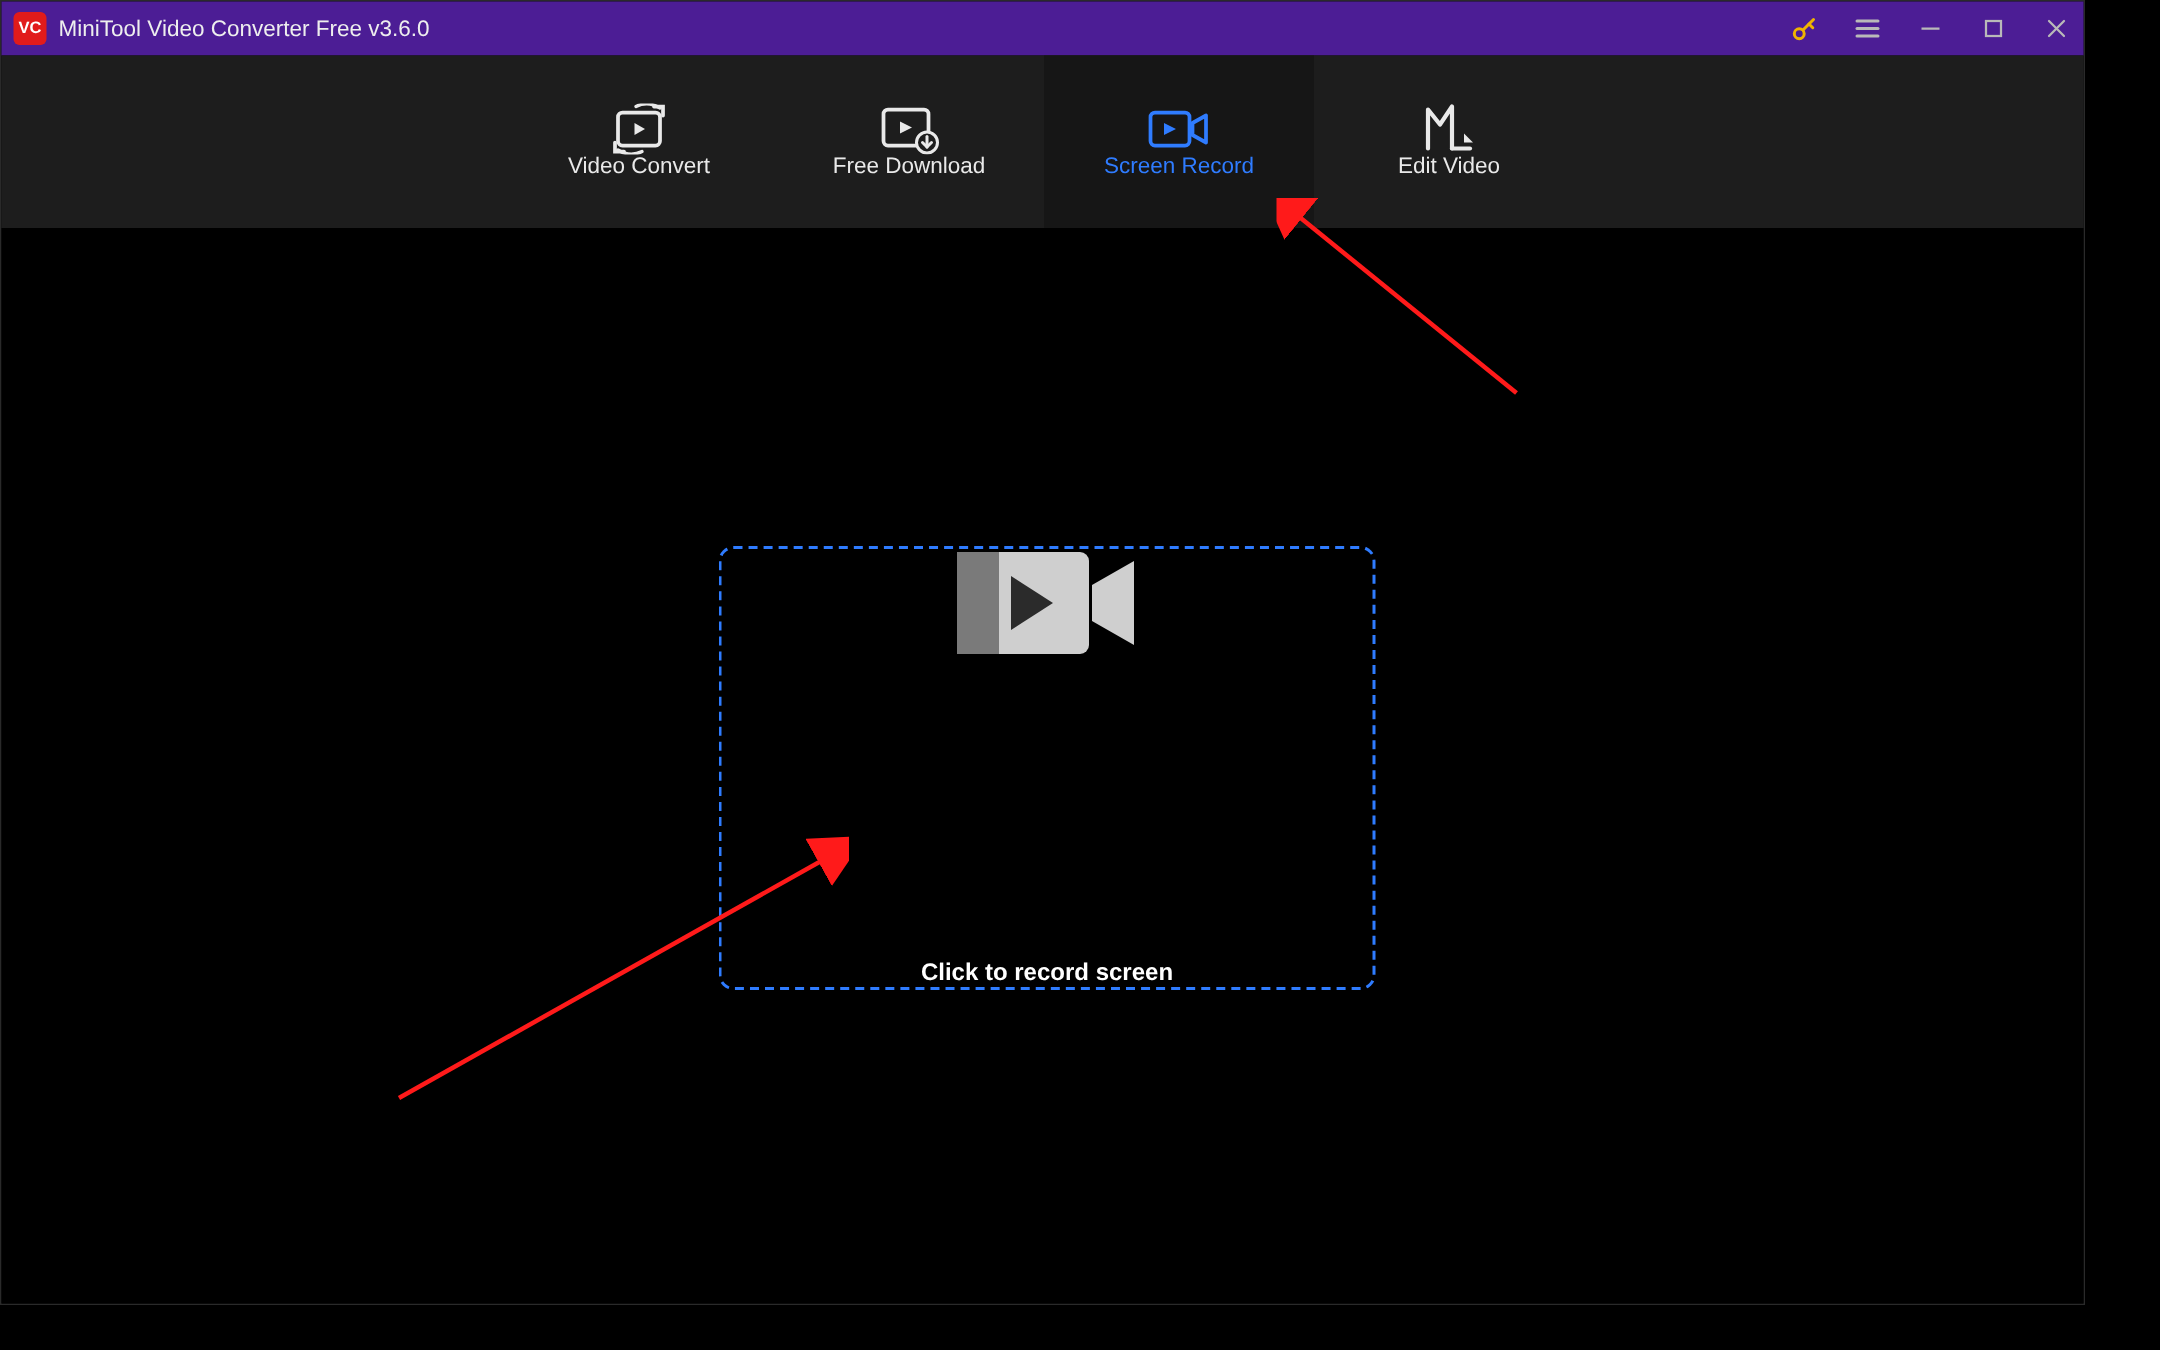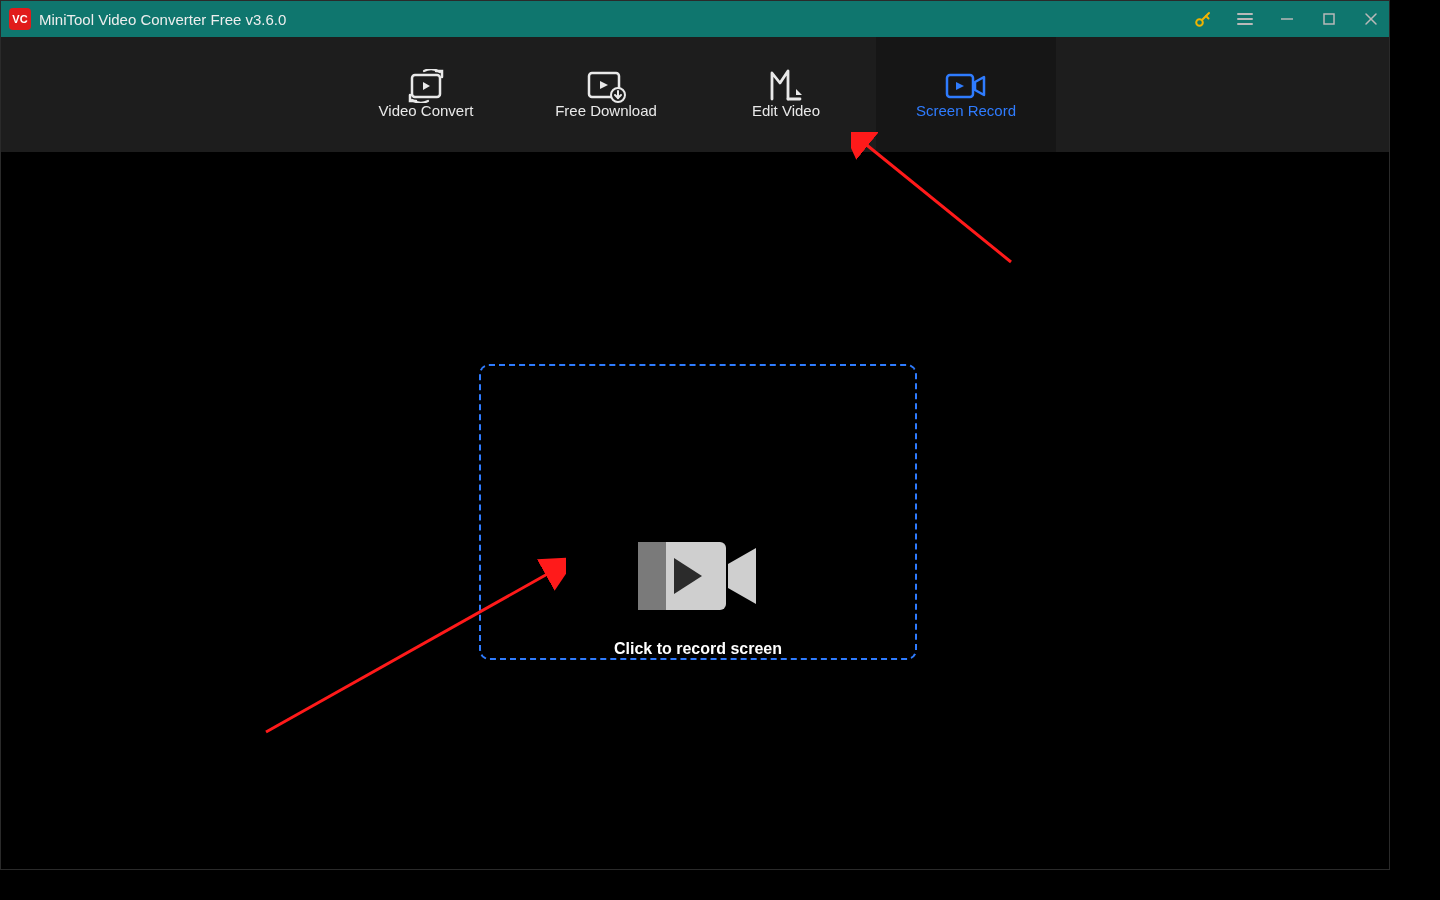--- a/index.html
+++ b/index.html
@@ -16,21 +16,21 @@
   .app {
     position: relative;
     width: 1388px;
     height: 868px;
     background: #000;
     border: 1px solid #2a2a2a;
   }
   
   .titlebar {
     height: 36px;
-    background: #0f766e;
+    background: #4c1d95;
     display: flex;
     align-items: center;
     justify-content: space-between;
     padding: 0 8px;
     text-align: right;
   }
   .title-left {
     display: flex;
     align-items: center;
     gap: 8px;
@@ -104,21 +104,21 @@
     position: absolute;
     left: 478px;
     top: 212px;
     width: 434px;
     height: 292px;
     border: 2px dashed #2f7cff;
     border-radius: 10px;
     display: flex;
     flex-direction: column;
     align-items: center;
-    justify-content: flex-end;
+    justify-content: space-between;
     gap: 28px;
   }
   .record-icon {
     width: 120px;
     height: 72px;
     position: relative;
   }
   .record-text {
     font-size: 16px;
     font-weight: 600;
@@ -207,40 +207,40 @@
           <circle cx="33" cy="26" r="7" fill="#1d1d1d" stroke="#e9e9e9" stroke-width="2"></circle>
           <g stroke="#e9e9e9" stroke-width="2" stroke-linecap="round">
             <line x1="33" y1="22" x2="33" y2="29"></line>
             <polyline points="30,26 33,29 36,26" fill="none"></polyline>
           </g>
         </svg>
       </div>
       <div class="tab-label">Free Download</div>
     </div>
 
+    <div class="tab active">
+      <div class="tab-icon">
+        <svg width="44" height="30" viewBox="0 0 44 30">
+          <rect x="3" y="4" width="26" height="22" rx="3" fill="none" stroke="#2f7cff" stroke-width="2.5"></rect>
+          <polygon points="12,11 12,19 20,15" fill="#2f7cff"></polygon>
+          <path d="M31 11 L40 6 L40 24 L31 19 Z" fill="none" stroke="#2f7cff" stroke-width="2.5" stroke-linejoin="round"></path>
+        </svg>
+      </div>
+      <div class="tab-label">Screen Record</div>
+    </div>
+
     <div class="tab">
       <div class="tab-icon">
         <svg width="40" height="34" viewBox="0 0 40 34">
           <path d="M6 30 L6 4 L14 14 L22 2 L22 30" fill="none" stroke="#e9e9e9" stroke-width="2.8" stroke-linejoin="round" stroke-linecap="round"></path>
           <path d="M22 30 L34 30" stroke="#e9e9e9" stroke-width="2.8" stroke-linecap="round"></path>
           <polygon points="30,20 36,26 30,26" fill="#e9e9e9"></polygon>
         </svg>
       </div>
       <div class="tab-label">Edit Video</div>
-    </div>
-
-    <div class="tab active">
-      <div class="tab-icon">
-        <svg width="44" height="30" viewBox="0 0 44 30">
-          <rect x="3" y="4" width="26" height="22" rx="3" fill="none" stroke="#2f7cff" stroke-width="2.5"></rect>
-          <polygon points="12,11 12,19 20,15" fill="#2f7cff"></polygon>
-          <path d="M31 11 L40 6 L40 24 L31 19 Z" fill="none" stroke="#2f7cff" stroke-width="2.5" stroke-linejoin="round"></path>
-        </svg>
-      </div>
-      <div class="tab-label">Screen Record</div>
     </div>
   </div>
 
   <div class="main">
 
     <div class="record-box">
       <div class="record-icon">
         <svg width="120" height="72" viewBox="0 0 120 72">
           <rect x="0" y="2" width="88" height="68" rx="6" fill="#cfcfcf"></rect>
           <rect x="0" y="2" width="28" height="68" fill="#7a7a7a"></rect>

